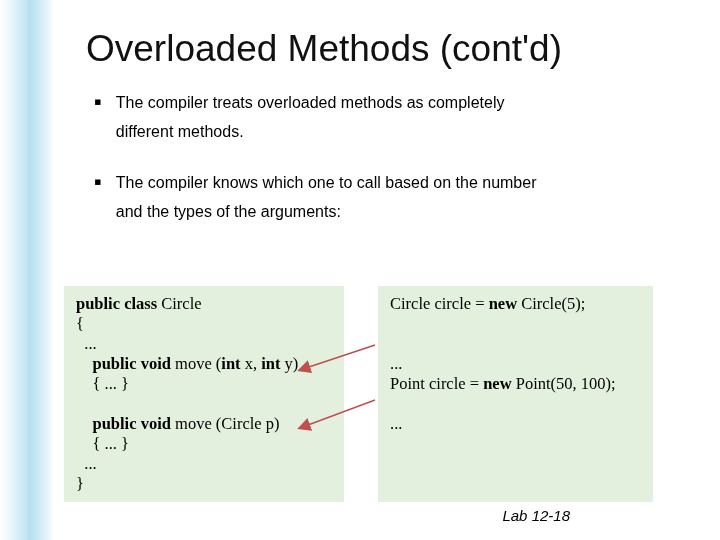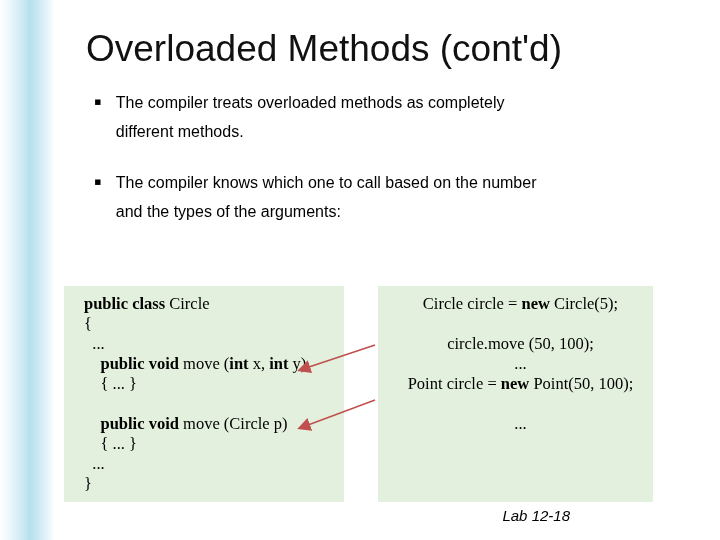--- a/index.html
+++ b/index.html
@@ -51,28 +51,28 @@
   }
   .code-area {
     position: absolute;
     left: 64px;
     top: 286px;
     display: flex;
     gap: 34px;
   }
   .code-box {
     background: #e3f0dd;
-    padding: 8px 10px 8px 20px;
+    padding: 8px 10px 8px 12px;
     font-family: "Times New Roman", Times, serif;
     font-size: 16.5px;
     line-height: 20px;
     color: #000;
   }
   .code-left { width: 280px; min-height: 190px; }
-  .code-right { width: 275px; min-height: 154px; text-align: center; }
+  .code-right { width: 275px; min-height: 154px; }
   .kw { font-weight: bold; }
   .footer {
     position: absolute;
     bottom: 16px;
     right: 22px;
     font-size: 15px;
     color: #000;
     font-style: italic;
   }
   svg.arrows {
@@ -111,21 +111,21 @@
 <span></span><br>
 <span style="white-space:pre" class="kw">    public void</span><span> move (Circle p)</span><br>
 <span style="white-space:pre">    { ... }</span><br>
 <span style="white-space:pre">  ...</span><br>
 <span>}</span>
       </div>
 
       <div class="code-box code-right">
 <span>Circle circle =  </span><span class="kw">new</span><span> Circle(5);</span><br>
 <span></span><br>
-<span>circle.move (50, 100);</span><br>
+<br>
 <span>...</span><br>
 <span>Point circle = </span><span class="kw">new</span><span> Point(50, 100);</span><br>
 <br>
 <span>...</span>
       </div>
     </div>
 
     <svg class="arrows" width="720" height="540">
       <defs>
         <marker id="ah" markerWidth="9" markerHeight="9" refX="7" refY="4.5" orient="auto">

